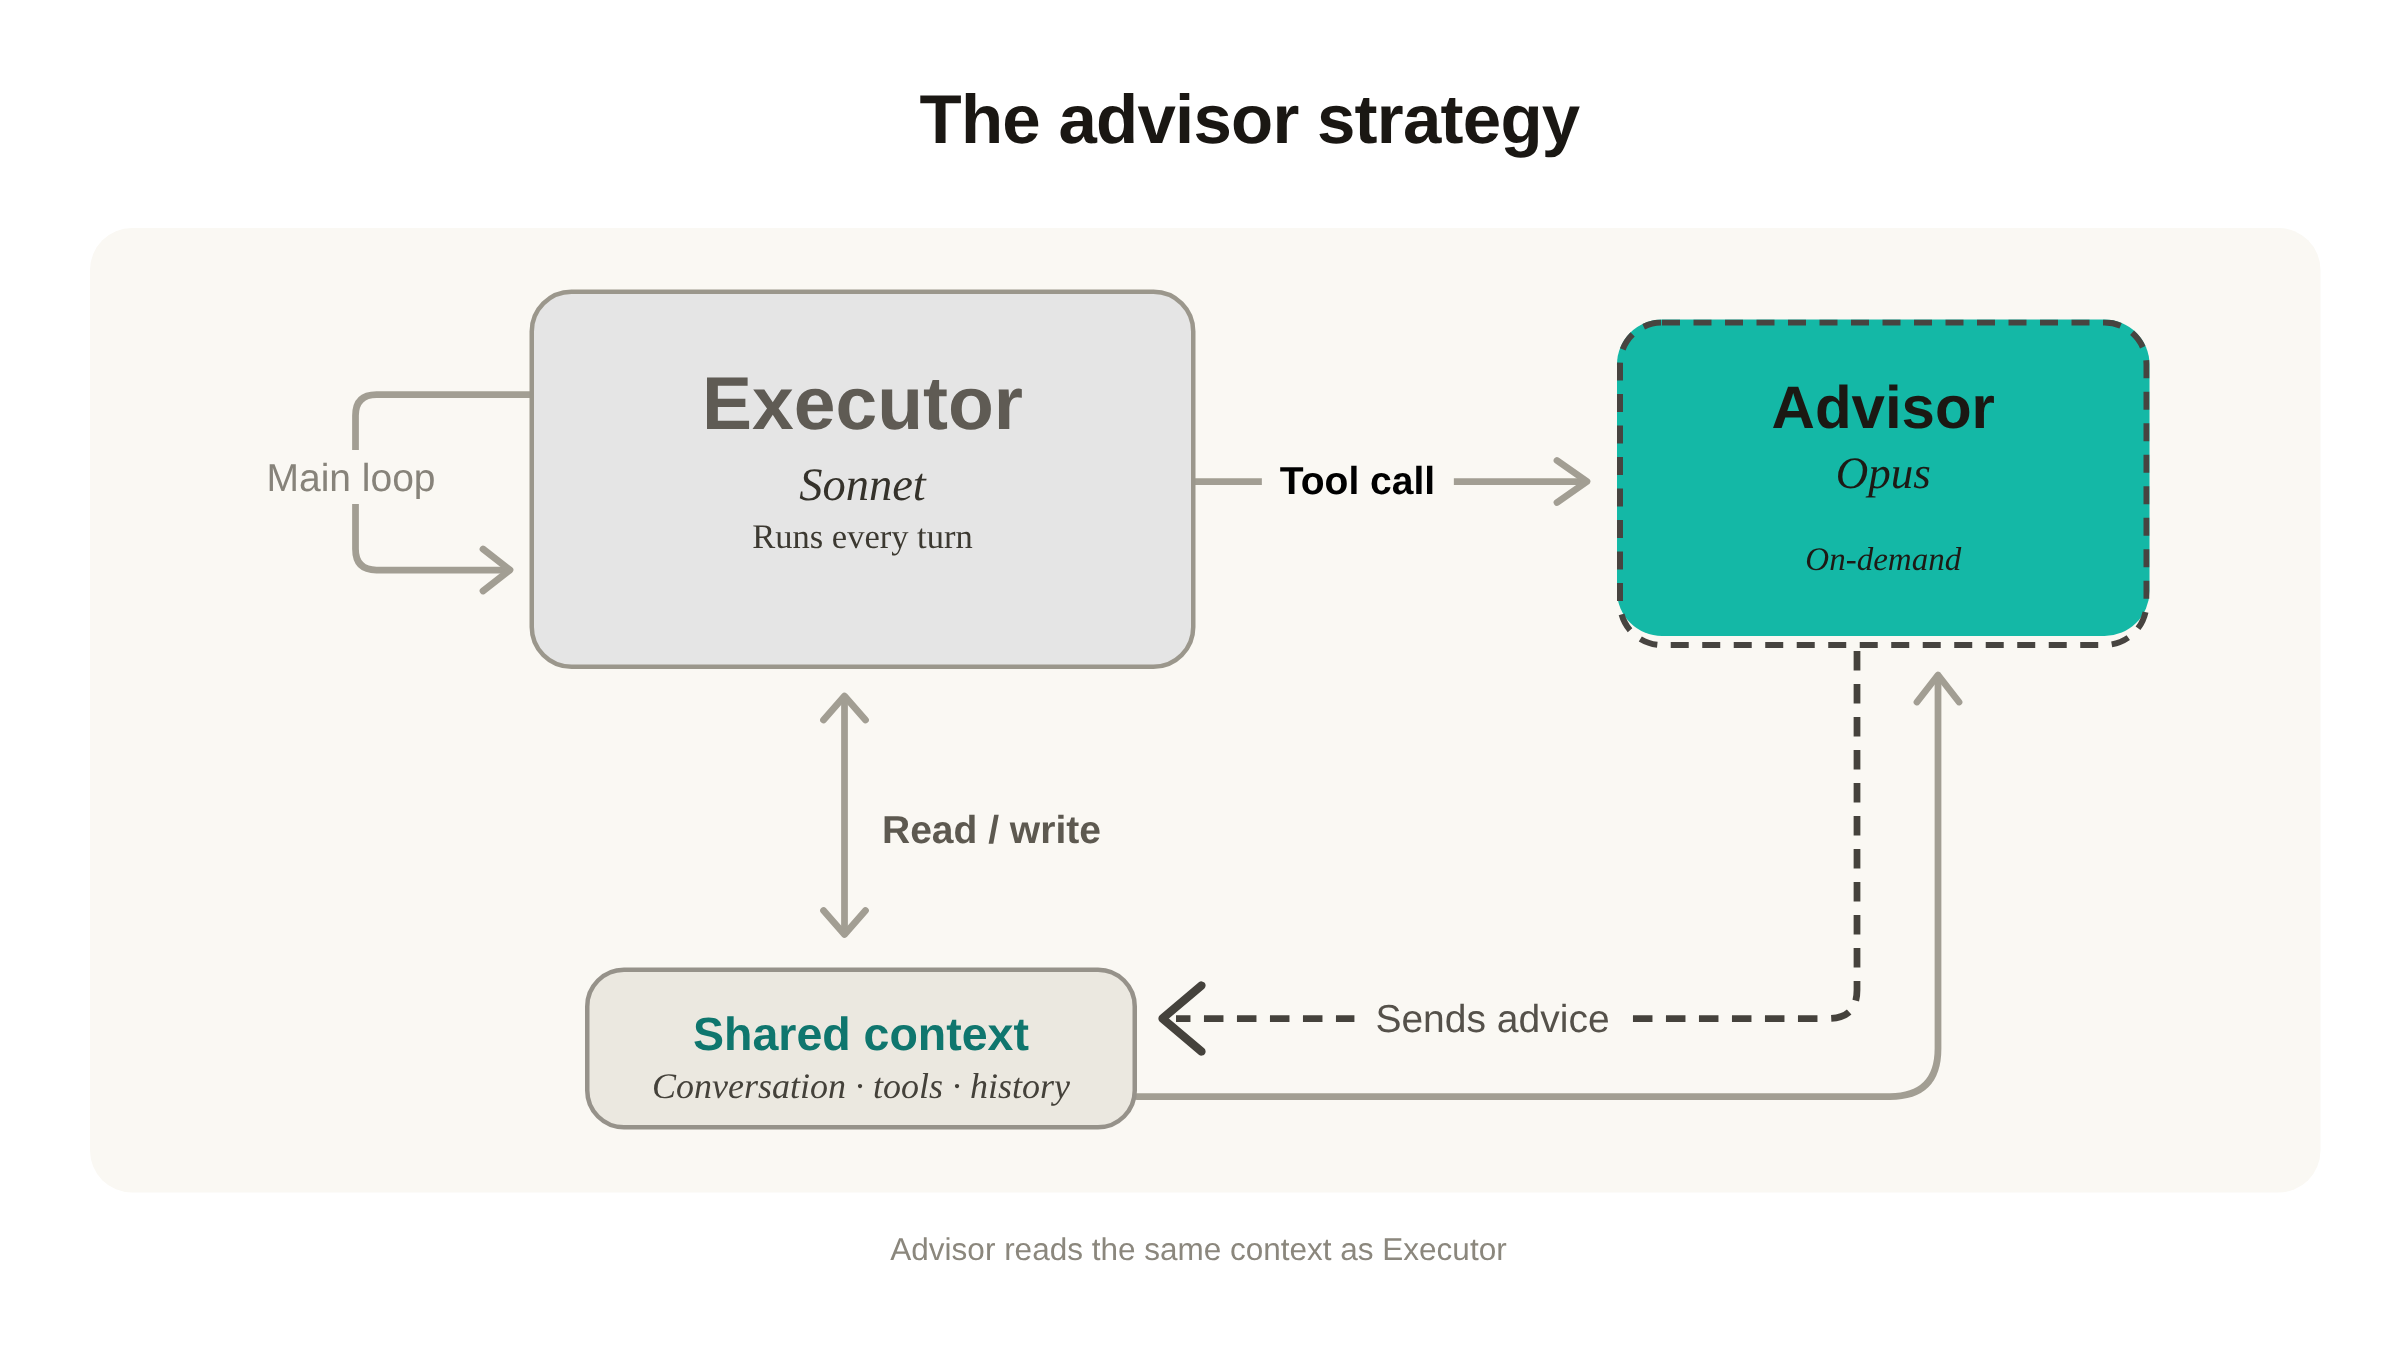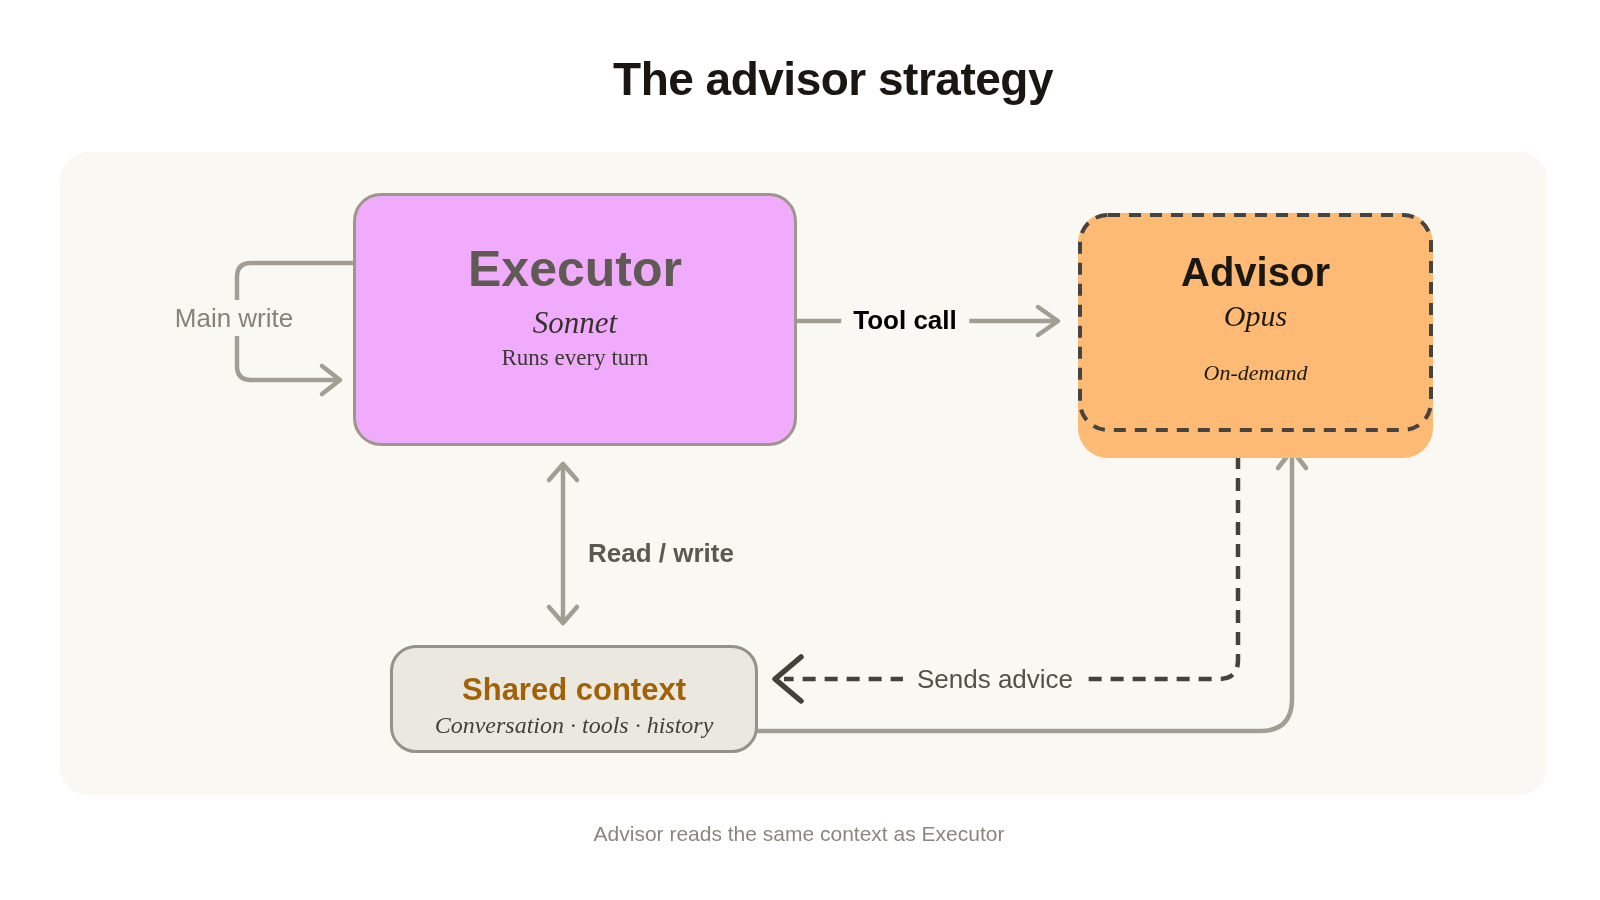--- a/index.html
+++ b/index.html
@@ -16,40 +16,40 @@
     position:absolute;left:60px;top:152px;width:1487px;height:643px;
     background:#faf8f3;border-radius:28px;
   }
   .wires{position:absolute;left:0;top:0;width:1600px;height:900px;pointer-events:none;}
   .node{
     position:absolute;box-sizing:border-box;display:flex;flex-direction:column;
     align-items:center;text-align:center;
   }
   .executor-box{
     left:353px;top:193px;width:444px;height:253px;
-    background:#f0abfc;border:3.5px solid #9b978c;border-radius:28px;
+    background:#e5e5e5;border:3.5px solid #9b978c;border-radius:28px;
     padding-top:45px;
   }
   .executor-box .node-name{font-size:50px;font-weight:700;color:#5f5b54;line-height:56px;margin-bottom:6px;}
   .executor-box .node-model{font-family:"Liberation Serif",serif;font-style:italic;font-size:31px;color:#35322b;line-height:40px;}
   .executor-box .node-note{font-family:"Liberation Serif",serif;font-size:23px;color:#3c3931;line-height:30px;}
   .advisor-box{
-    left:1078px;top:213px;width:355px;height:245px;
-    background:#fdba74;border-radius:30px;padding-top:36px;
+    left:1078px;top:213px;width:355px;height:211px;
+    background:#14b8a6;border-radius:30px;padding-top:36px;
   }
   .advisor-box svg{position:absolute;left:0;top:0;}
   .advisor-box .node-name{font-size:40px;font-weight:700;color:#1b1813;line-height:46px;margin-bottom:2px;}
   .advisor-box .node-model{font-family:"Liberation Serif",serif;font-style:italic;font-size:30px;color:#1d1a15;line-height:38px;margin-bottom:24px;}
   .advisor-box .node-note{font-family:"Liberation Serif",serif;font-style:italic;font-size:22px;color:#1d1a15;line-height:28px;}
   .shared-box{
     left:390px;top:645px;width:368px;height:108px;
     background:#ebe8e0;border:3.5px solid #96928a;border-radius:26px;
     padding-top:24px;
   }
-  .shared-box .node-name{font-size:31px;font-weight:700;color:#a16207;line-height:36px;margin-bottom:2px;}
+  .shared-box .node-name{font-size:31px;font-weight:700;color:#0f766e;line-height:36px;margin-bottom:2px;}
   .shared-box .node-note{font-family:"Liberation Serif",serif;font-style:italic;font-size:24px;color:#44413a;line-height:30px;}
   .edge-label{
     position:absolute;white-space:nowrap;font-size:26px;line-height:30px;
     background:#faf8f3;
   }
   .lbl-main-loop{left:234px;top:318px;transform:translate(-50%,-50%);color:#87837a;font-weight:400;padding:3px 8px;}
   .lbl-tool-call{left:905px;top:320px;transform:translate(-50%,-50%);color:#000000;font-weight:700;padding:2px 12px;}
   .lbl-read-write{left:588px;top:553px;transform:translateY(-50%);color:#5d5950;font-weight:700;background:none;}
   .lbl-sends-advice{left:995px;top:679px;transform:translate(-50%,-50%);color:#55514a;font-weight:400;padding:2px 14px;}
   .lbl-reviews-context{left:990px;top:731px;transform:translate(-50%,-50%);color:#55514a;font-weight:400;padding:2px 14px;}
@@ -109,20 +109,20 @@
     <div class="node-name">Advisor</div>
     <div class="node-model">Opus</div>
     <div class="node-note">On-demand</div>
   </div>
 
   <div class="node shared-box">
     <div class="node-name">Shared context</div>
     <div class="node-note">Conversation · tools · history</div>
   </div>
 
-  <div class="edge-label lbl-main-loop">Main write</div>
+  <div class="edge-label lbl-main-loop">Main loop</div>
   <div class="edge-label lbl-tool-call">Tool call</div>
   <div class="edge-label lbl-read-write">Read / write</div>
   <div class="edge-label lbl-sends-advice">Sends advice</div>
 
   <div class="caption">Advisor reads the same context as Executor</div>
 
 </div>
 
 </body></html>

